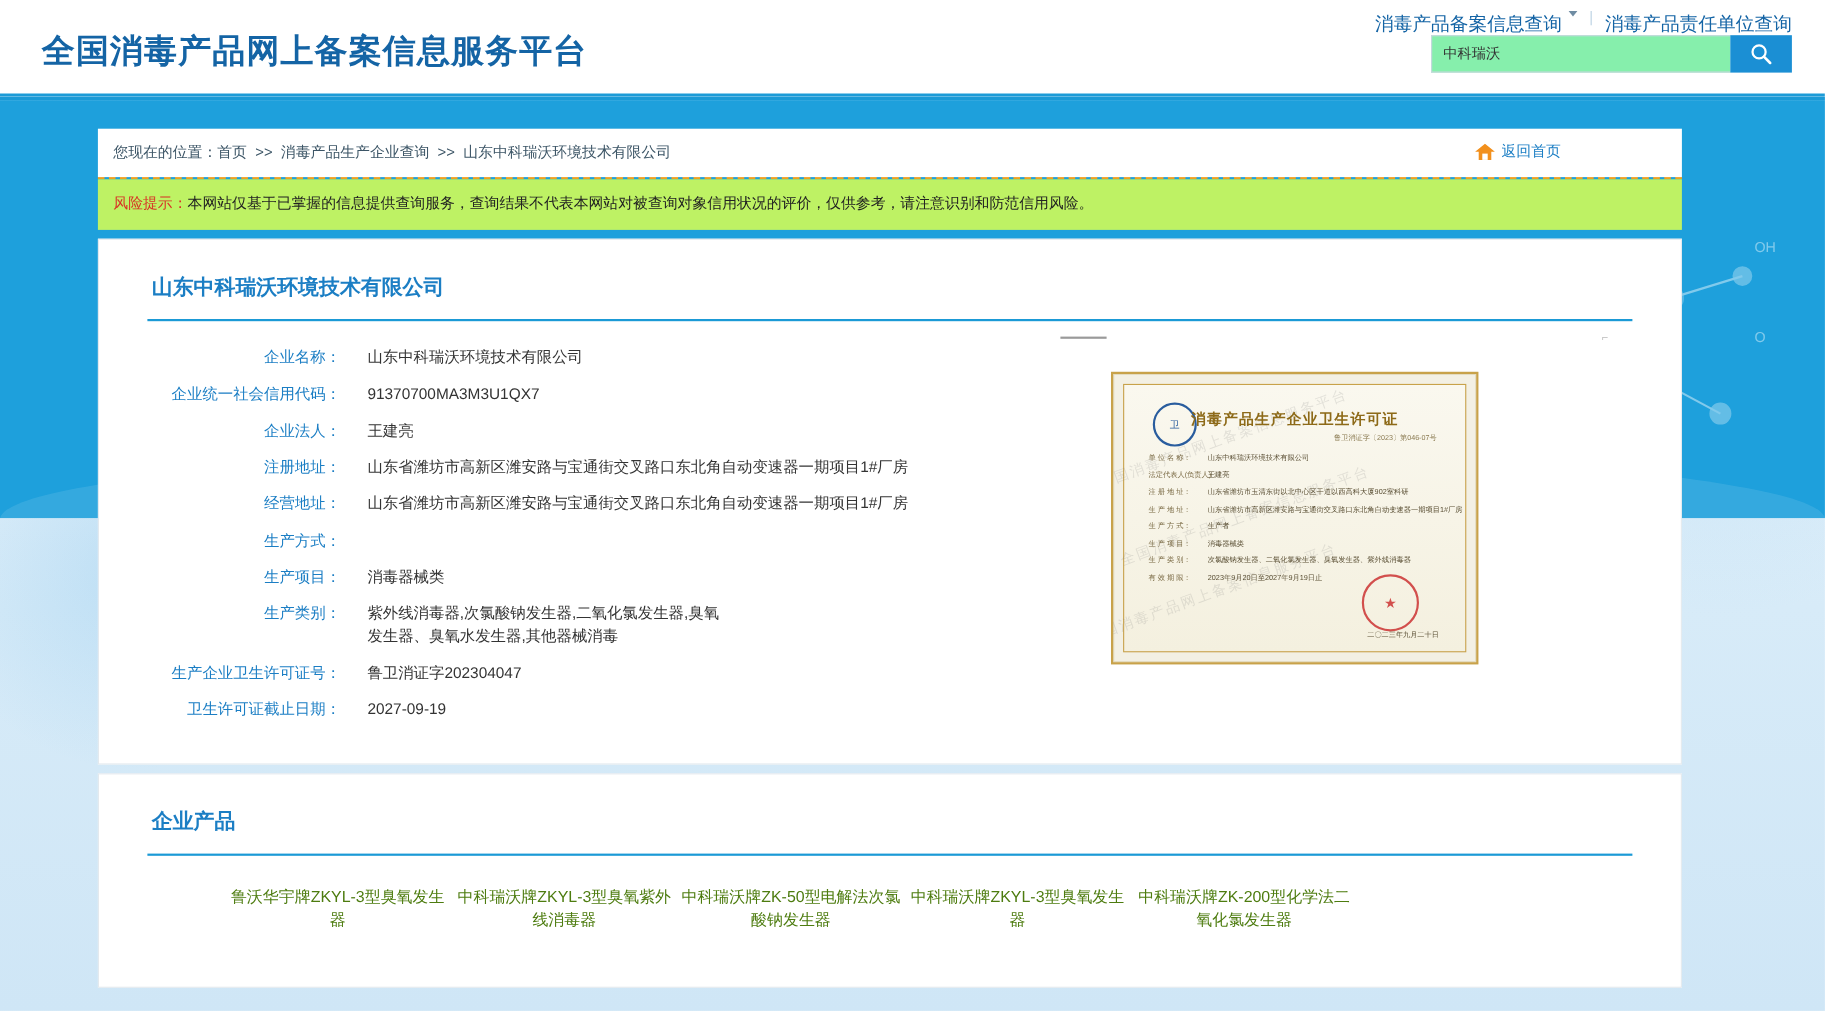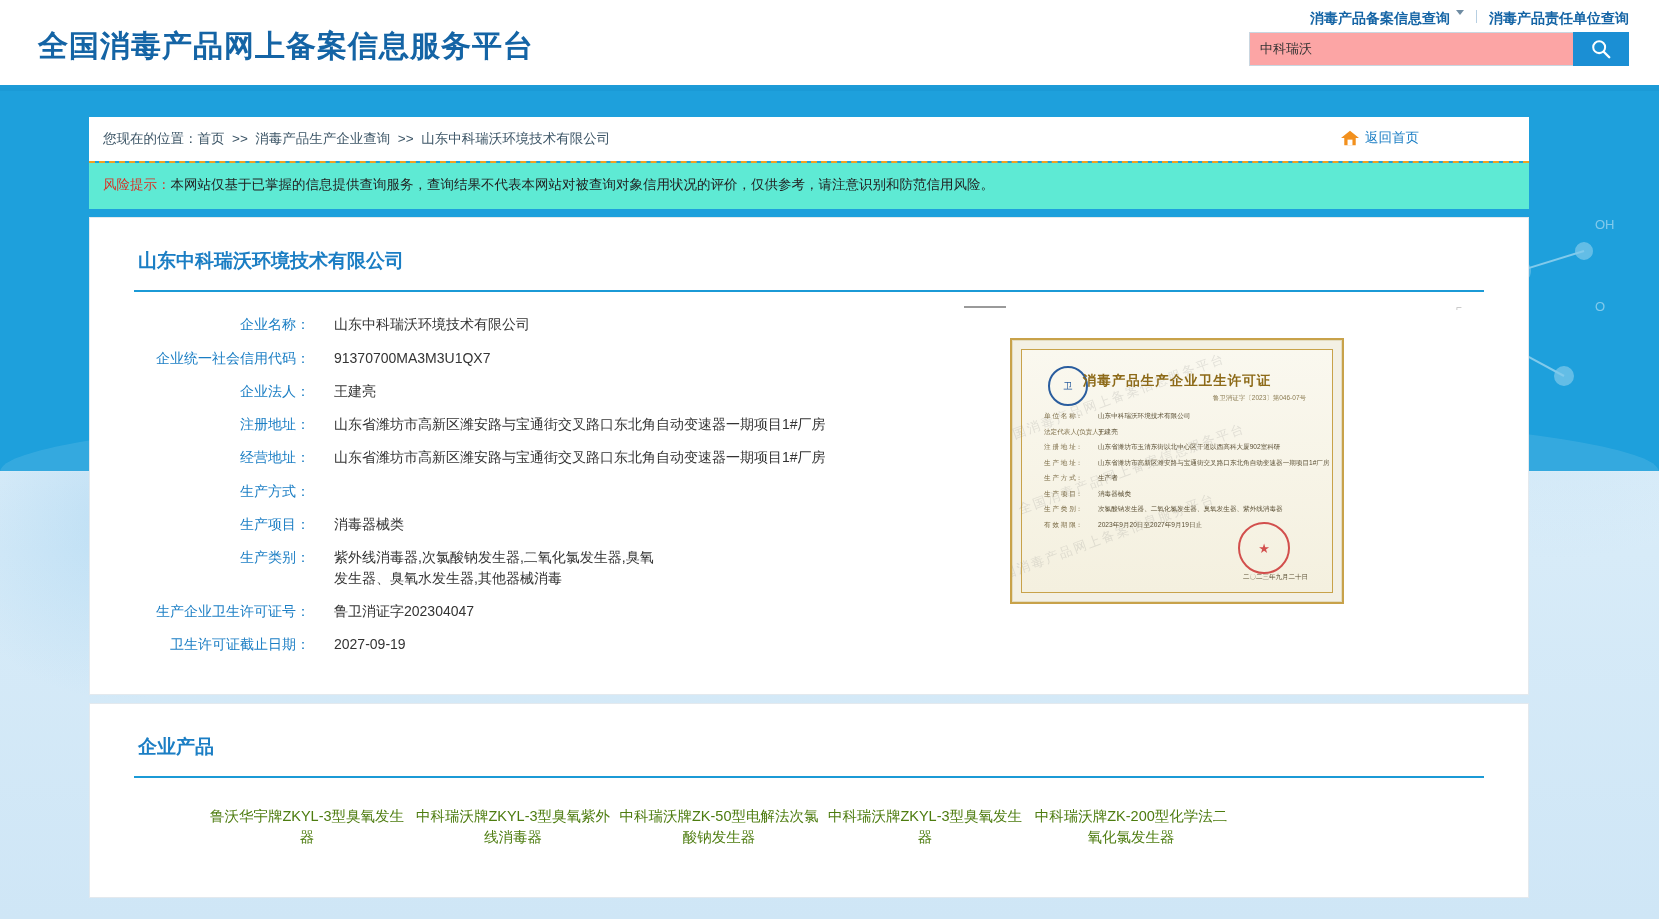--- a/index.html
+++ b/index.html
@@ -37,23 +37,22 @@
     font-weight: bold;
     color: #1464a5;
     letter-spacing: 1px;
     white-space: nowrap;
   }
   #header-nav {
     position: absolute;
     right: 30px; top: 10px;
     display: flex;
     align-items: flex-start;
-    font-size: 14px;
+    font-size: 17px;
     color: #1464a5;
-    font-weight: bold;
   }
   .nav-link {
     color: #1464a5;
     text-decoration: none;
     white-space: nowrap;
   }
   .nav-sep {
     width: 1px; height: 13px;
     background: #b7cfe2;
     margin: 0 12px;
@@ -67,25 +66,25 @@
     border-top: 5px solid #6f8ca3;
     vertical-align: middle;
   }
   #search-area {
     position: absolute;
     right: 30px; top: 32px;
     display: flex;
     height: 34px;
   }
   #search-input {
-    width: 324px;
+    width: 272px;
     height: 34px;
     border: 1px solid #c9d6e0;
     border-right: none;
-    background: #fca5a5;
+    background: #86efac;
     padding: 0 10px;
     font-size: 13px;
     color: #333;
     outline: none;
     font-family: "Liberation Sans", sans-serif;
   }
   #search-button {
     width: 56px; height: 34px;
     background: #1b8fd4;
     border: none;
@@ -142,21 +141,21 @@
     color: #1b7ec4;
     text-decoration: none;
   }
   #home-return .home-icon { margin-right: 5px; }
   #dashed-rule {
     height: 0;
     border-top: 2px dashed #f0a020;
     margin: 0;
   }
   #risk-bar {
-    background: #5eead4;
+    background: #bef264;
     padding: 12px 14px 14px 14px;
     font-size: 13.5px;
     color: #222;
     line-height: 1.5;
   }
   #risk-bar .risk-label { color: #d93025; }
 
   .card {
     background: #ffffff;
     border: 1px solid #e3e9ee;

